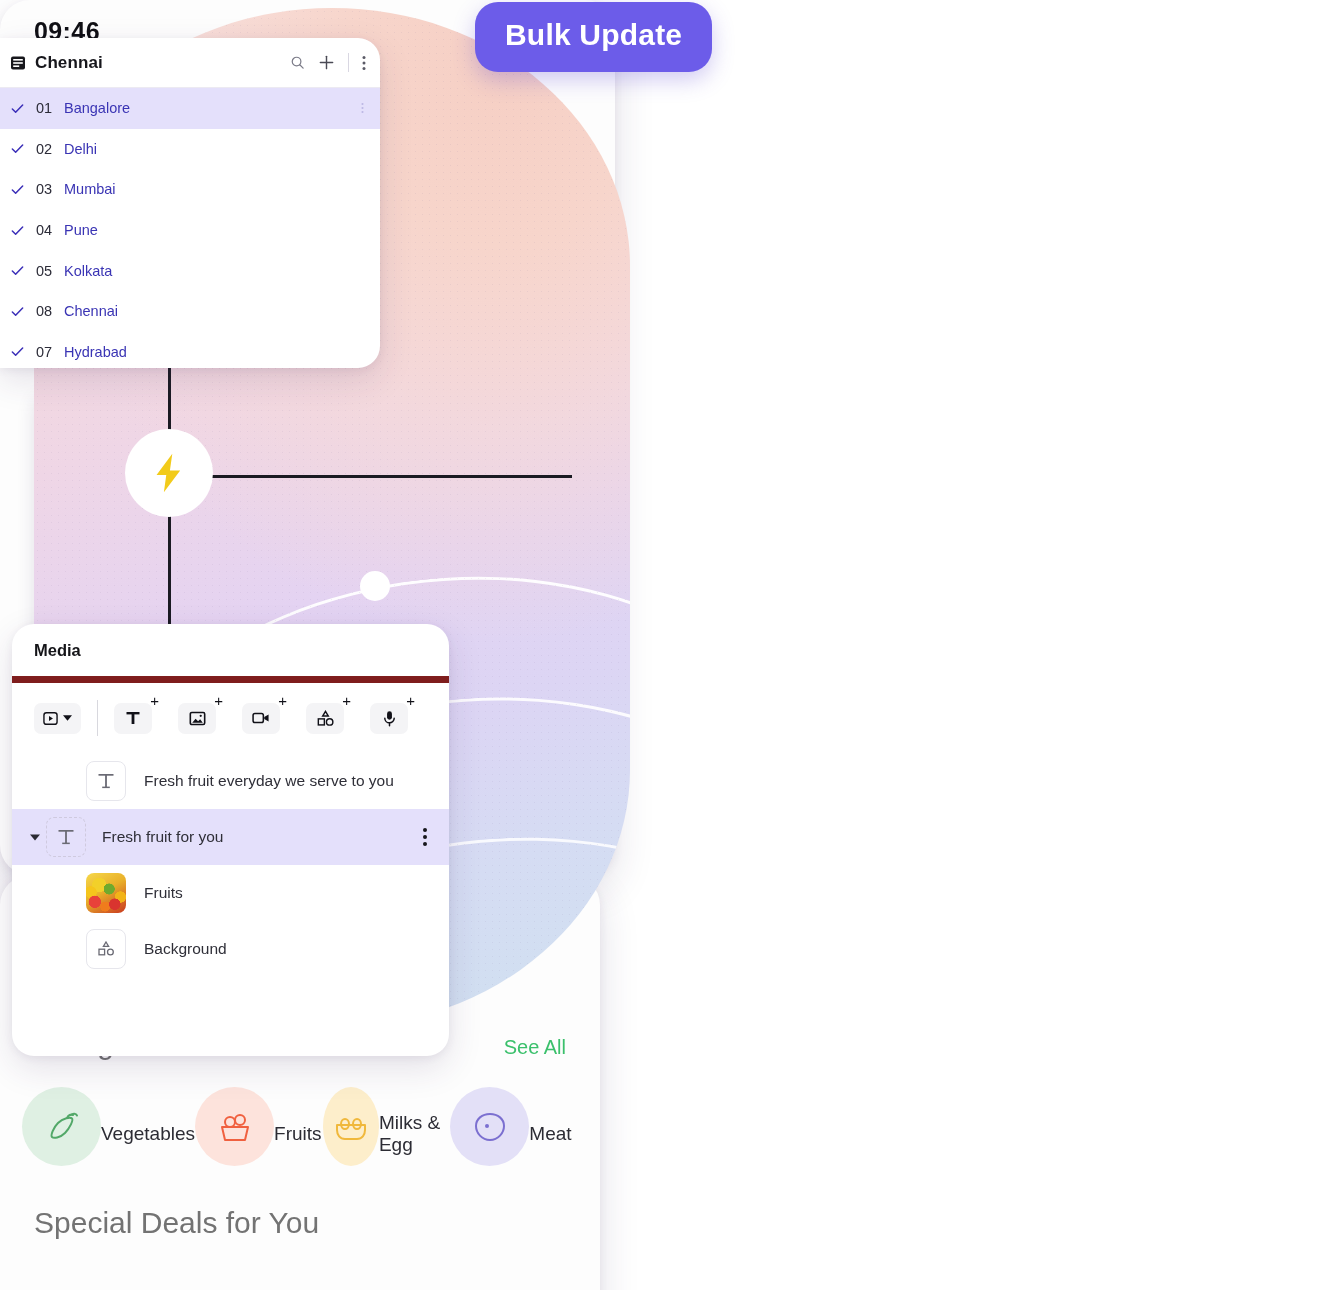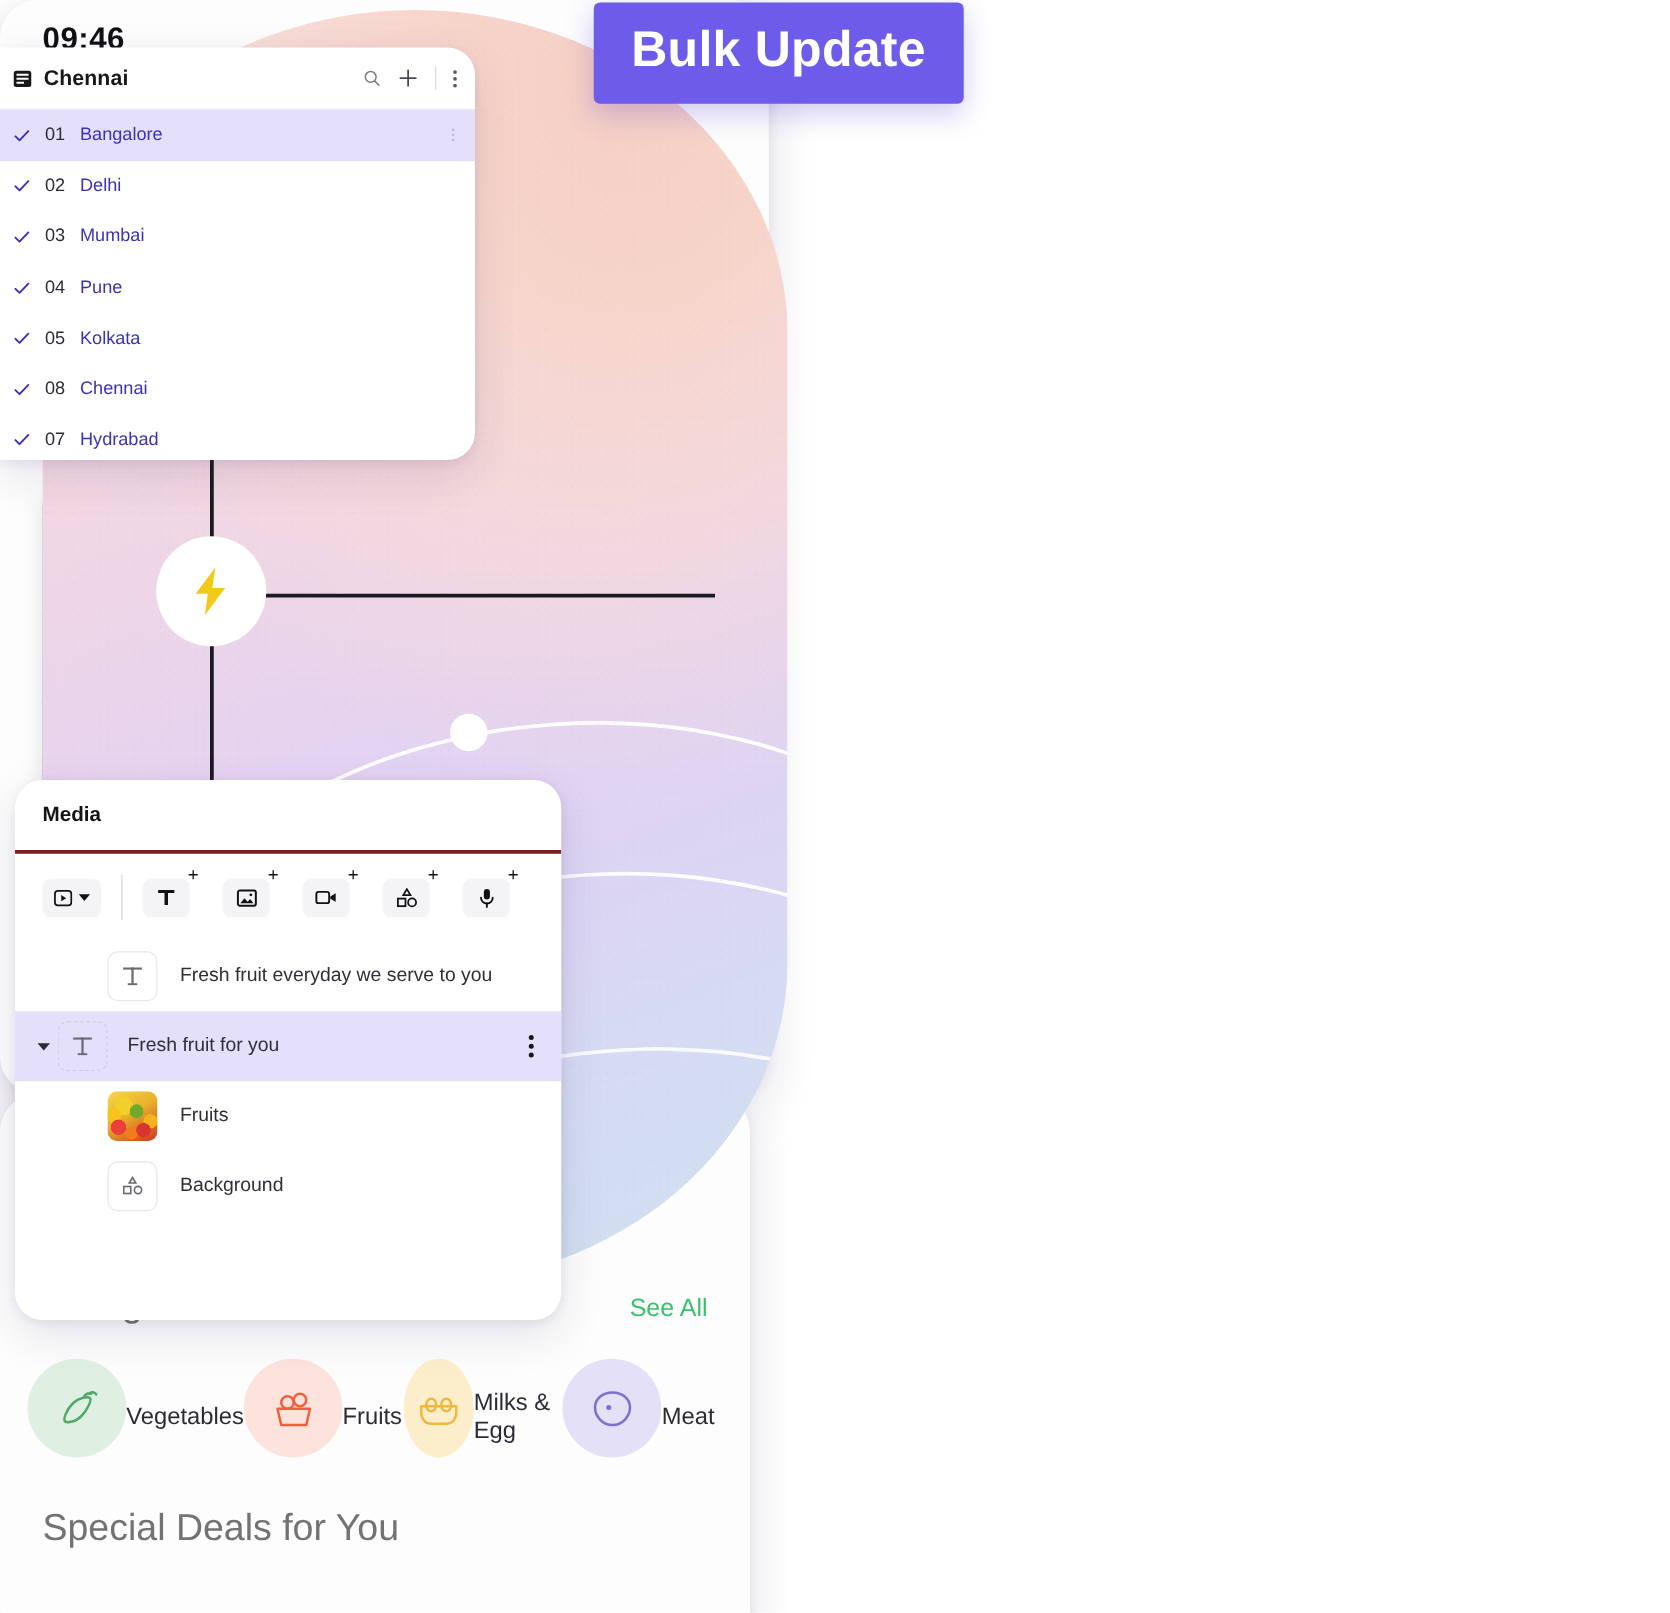--- a/index.html
+++ b/index.html
@@ -88,29 +88,29 @@
   .vrow.active { background: #e4e0fb; }
   .vcheck { width: 17px; display: flex; color: #3b2fb8; margin-right: 9px; }
   .vnum { font-size: 14.5px; color: #2c2c38; width: 28px; font-weight: 400; }
   .vname { font-size: 14.5px; color: #3a34b4; font-weight: 400; }
   .vdots { margin-left: auto; margin-right: 16px; opacity: .45; }
 
   
   .bulk {
     position: absolute; left: 475px; top: 2px;
     background: #6c5ce9; color: #fff;
-    border-radius: 5px;
+    border-radius: 23px;
     padding: 16px 30px 20px;
-    font-size: 40px; font-weight: 700; letter-spacing: .2px;
+    font-size: 30px; font-weight: 700; letter-spacing: .2px;
     box-shadow: 0 8px 22px rgba(90,70,210,0.28);
   }
 
   
   .media { left: 12px; top: 624px; width: 437px; height: 432px; overflow: hidden; }
-  .media-head { height: 59px; display: flex; align-items: center; padding: 0 22px; border-bottom: 3px solid #7f1d1d; }
+  .media-head { height: 59px; display: flex; align-items: center; padding: 0 22px; border-bottom: 7px solid #7f1d1d; }
   .media-title { font-size: 16.5px; font-weight: 700; color: #141418; }
   .media-toolbar { display: flex; align-items: center; height: 70px; padding: 0 22px; gap: 0; }
   .tool-btn {
     position: relative; width: 38px; height: 31px; border-radius: 7px;
     background: #f4f4f6; display: flex; align-items: center; justify-content: center;
     color: #111118;
   }
   .tool-btn.wide { width: 47px; justify-content: space-evenly; padding: 0 5px; }
   .tool-plus { position: absolute; top: -10px; right: -7px; font-size: 15px; color: #111118; line-height: 1; }
   .tool-divider { width: 1px; height: 36px; background: #d8d8de; margin: 0 16px; }

